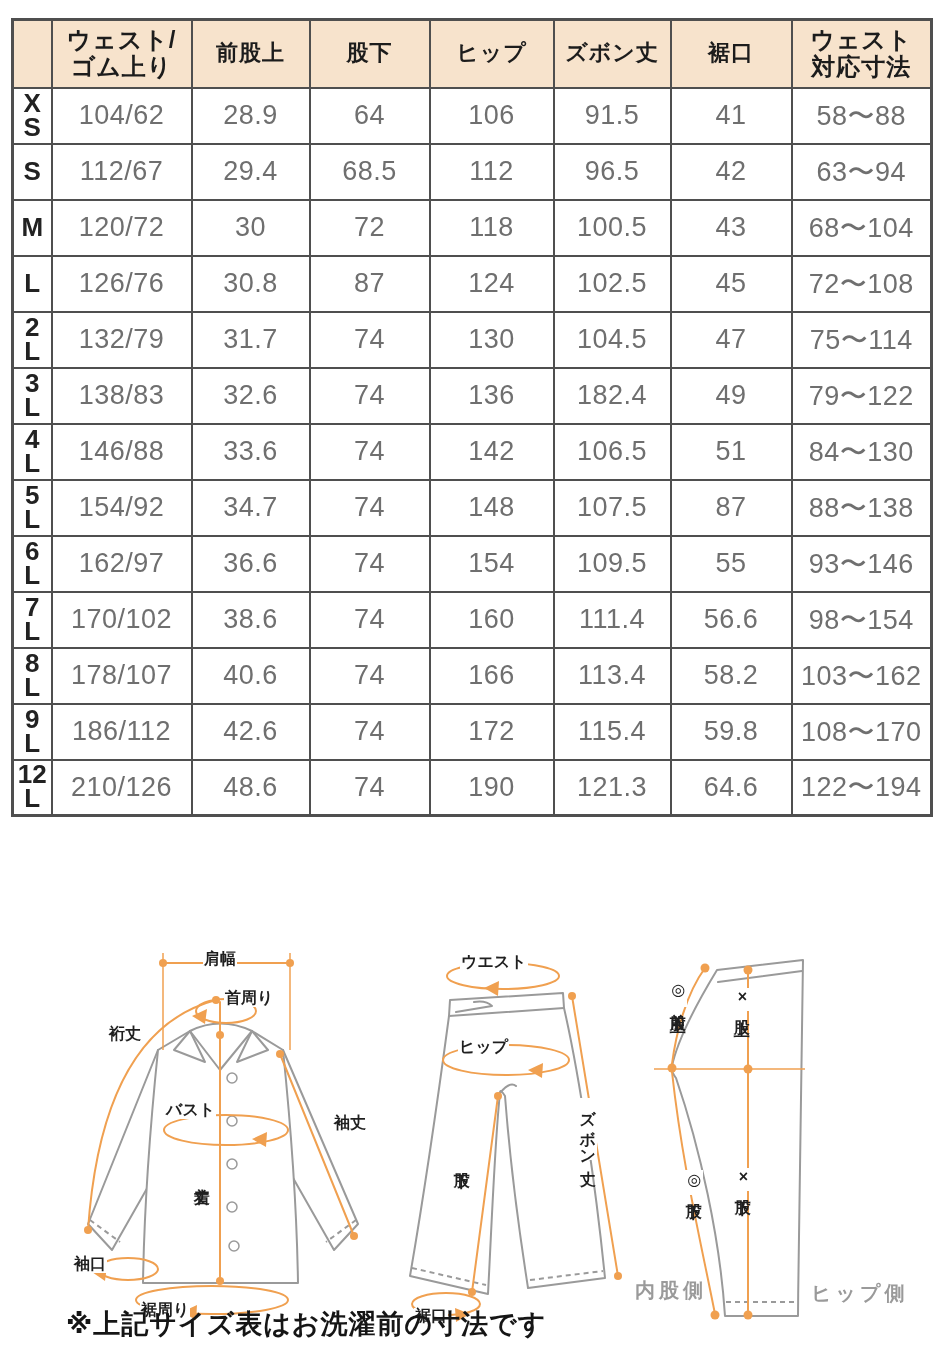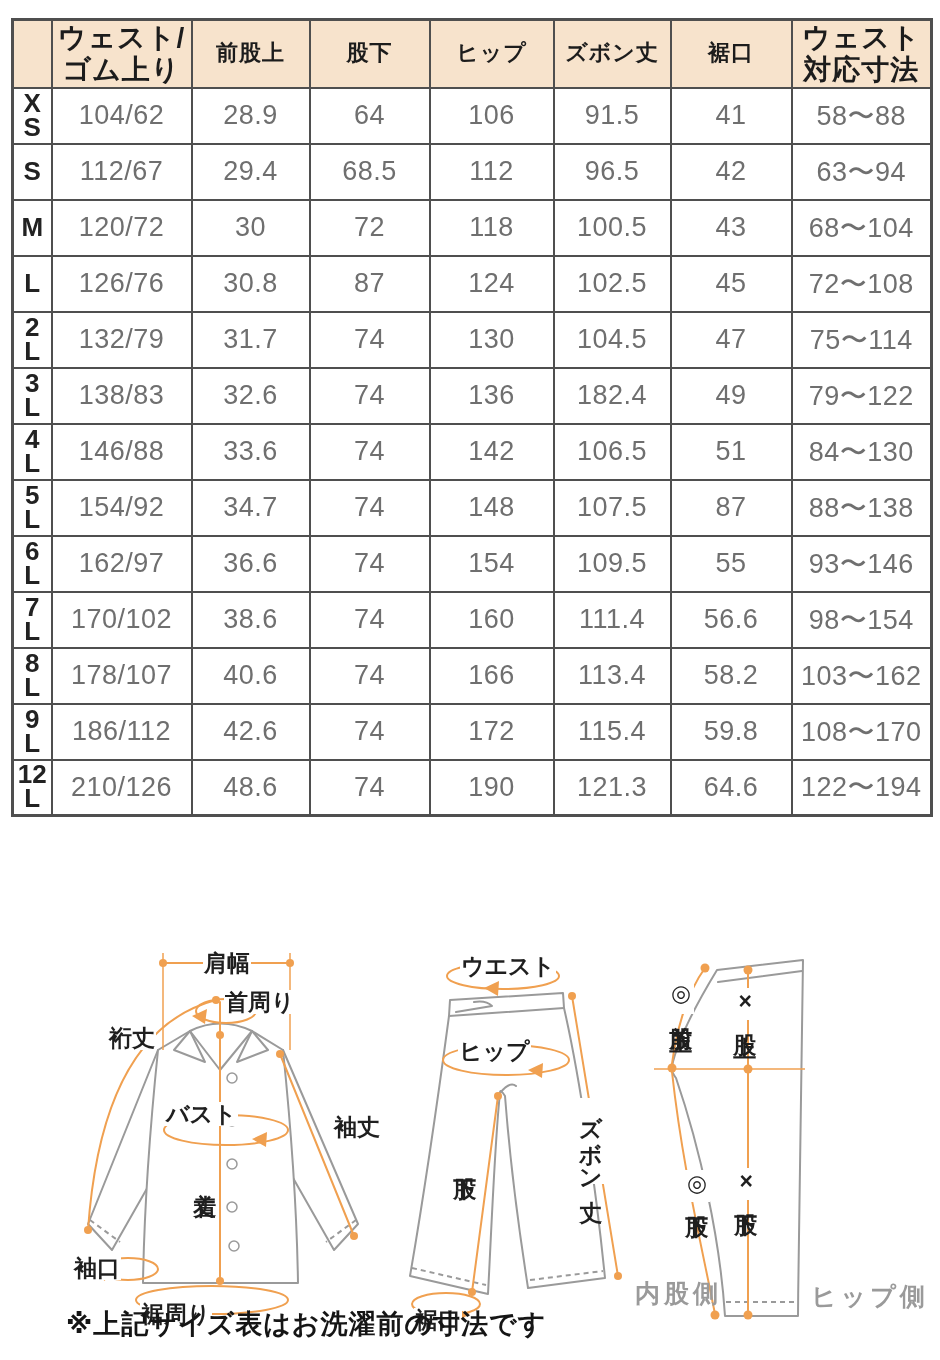--- a/index.html
+++ b/index.html
@@ -28,21 +28,21 @@
     text-align:center;vertical-align:middle;
     white-space:pre-line;
     padding:0;
   }
   .size-table thead th{
     background:var(--header-bg);
     height:68px;
     font-size:22px;font-weight:bold;color:#1c1c1c;
     line-height:1.12;letter-spacing:1px;
   }
-  .size-table thead th.twoline{font-size:28px;}
+  .size-table thead th.twoline{font-size:24px;}
   .size-table tbody tr{height:56px;}
   .size-table .size-cell{
     background:#fff;font-size:26px;font-weight:bold;color:#222;
     line-height:0.92;letter-spacing:0;
   }
   .size-table td.val{
     background:#fff;font-size:27px;font-weight:normal;color:var(--value-text);
     letter-spacing:0.5px;
   }
 
@@ -52,25 +52,25 @@
   .diagram svg{position:absolute;left:0;top:0;}
   .g-line{stroke:var(--garment);stroke-width:2;fill:none;stroke-linejoin:round;stroke-linecap:round;}
   .g-fill{stroke:var(--garment);stroke-width:2;fill:#fff;stroke-linejoin:round;}
   .g-dash{stroke:var(--garment);stroke-width:2;fill:none;stroke-dasharray:5 4;}
   .btn{fill:#fff;stroke:var(--garment);stroke-width:1.5;}
   .a-line{stroke:var(--accent);stroke-width:2;fill:none;stroke-linecap:round;}
   .a-thin{stroke:var(--accent);stroke-width:1.5;fill:none;}
   .a-dot{fill:var(--accent);stroke:none;}
   .a-arrow{fill:var(--accent);stroke:none;}
   .dlabel{
-    position:absolute;font-weight:bold;font-size:23px;color:var(--label-text);
+    position:absolute;font-weight:bold;font-size:16px;color:var(--label-text);
     background:#fff;line-height:1.05;padding:0 1px;white-space:nowrap;
   }
   .vlabel{writing-mode:vertical-rl;text-orientation:upright;letter-spacing:2px;}
-  .dlabel.muted{color:var(--garment);font-size:25px;background:transparent;letter-spacing:4px;text-align:center;}
+  .dlabel.muted{color:var(--garment);font-size:20px;background:transparent;letter-spacing:4px;text-align:center;}
 
   .footnote{
     position:absolute;left:66px;top:1306px;
     font-size:27px;font-weight:bold;color:#151515;letter-spacing:1px;
   }
 </style>
 </head>
 <body>
 
 <div class="page">

